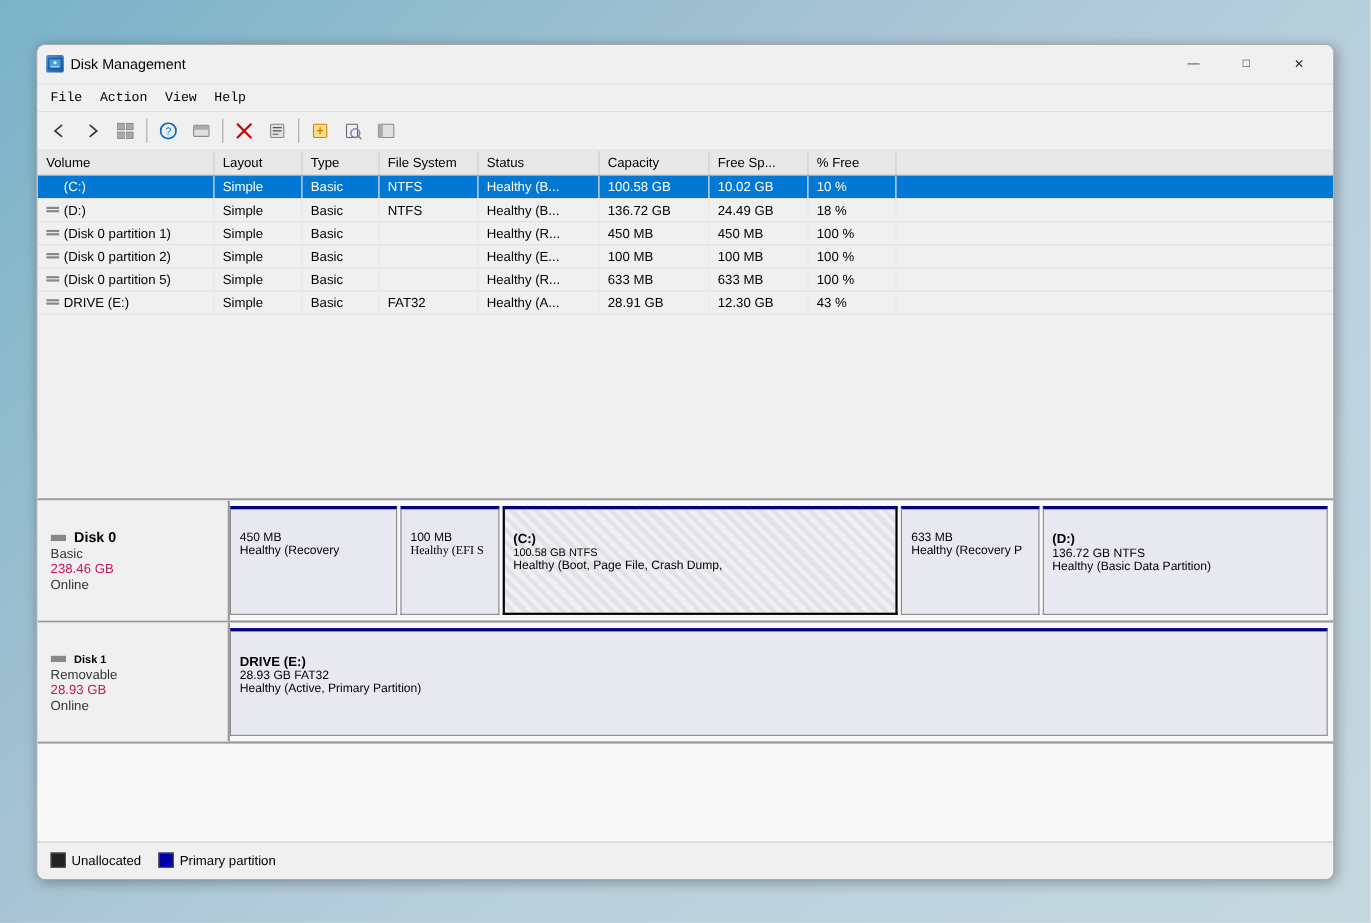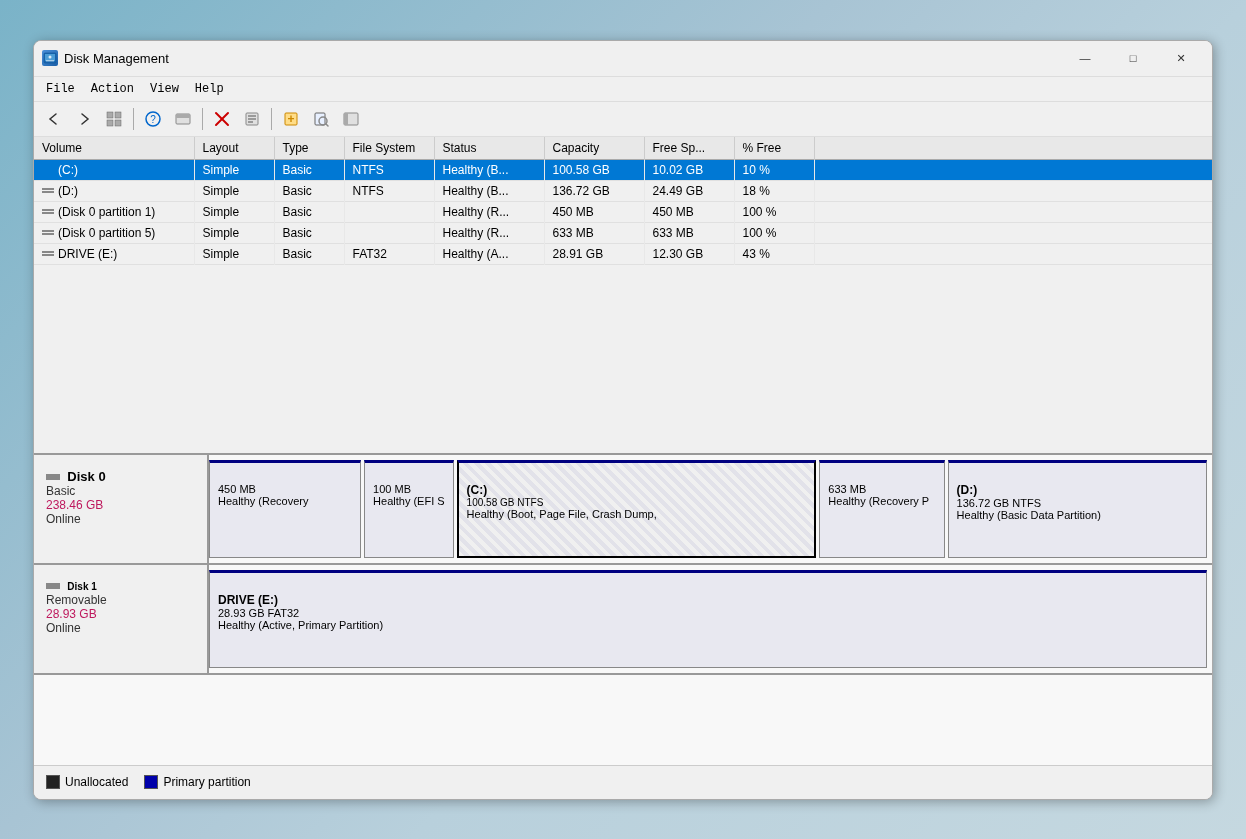--- a/index.html
+++ b/index.html
@@ -161,21 +161,21 @@
       flex-shrink: 0;
     }
     .disk-row {
       display: flex;
       border-bottom: 2px solid #999;
       min-height: 110px;
     }
     .disk-label {
       width: 175px;
       flex-shrink: 0;
-      padding: 14px 12px;
+      padding: 26px 12px;
       border-right: 2px solid #999;
       background: #f0f0f0;
       font-size: 12px;
     }
     .disk-label .disk-type { color: #333; }
     .disk-label .disk-size { color: #be185d; }
     .disk-label .disk-status { color: #333; }
     .partitions {
       flex: 1;
       display: flex;
@@ -387,20 +387,34 @@
     <td>Healthy (R...</td>
     <td>450 MB</td>
     <td>450 MB</td>
     <td>100 %</td>
     <td></td>
   </tr>
             <tr>
     <td><svg width="12" height="12" viewBox="0 0 12 12" style="margin-right:4px;vertical-align:middle">
                   <rect x="0" y="3" width="12" height="2" fill="#888"></rect>
                   <rect x="0" y="6" width="12" height="2" fill="#888"></rect>
+                </svg>(Disk 0 partition 2)</td>
+    <td>Simple</td>
+    <td>Basic</td>
+    <td></td>
+    <td>Healthy (E...</td>
+    <td>100 MB</td>
+    <td>100 MB</td>
+    <td>100 %</td>
+    <td></td>
+  </tr>
+            <tr>
+    <td><svg width="12" height="12" viewBox="0 0 12 12" style="margin-right:4px;vertical-align:middle">
+                  <rect x="0" y="3" width="12" height="2" fill="#888"></rect>
+                  <rect x="0" y="6" width="12" height="2" fill="#888"></rect>
                 </svg>(Disk 0 partition 5)</td>
     <td>Simple</td>
     <td>Basic</td>
     <td></td>
     <td>Healthy (R...</td>
     <td>633 MB</td>
     <td>633 MB</td>
     <td>100 %</td>
     <td></td>
   </tr>
@@ -436,21 +450,21 @@
     <div class="disk-size">238.46 GB</div>
     <div class="disk-status">Online</div>
   </div>
             <div class="partitions">
               <div class="partition" style="flex: 15 1 0%; position: relative; padding-top: 20px; background: rgb(232, 232, 240); border-top: 3px solid rgb(0, 0, 128);">
                 <div style="font-size:11px;">450 MB</div>
                 <div style="font-size:11px;">Healthy (Recovery</div>
               </div>
               <div class="partition" style="flex: 8 1 0%; position: relative; padding-top: 20px; background: rgb(232, 232, 240); border-top: 3px solid rgb(0, 0, 128);">
                 <div style="font-size:11px;">100 MB</div>
-                <div style="font-size:11px;">Healthy (EFI S</div>
+                <div style="font-size:11px;font-family:Liberation Serif, serif;">Healthy (EFI S</div>
               </div>
               <div class="partition selected-part hatched" style="flex: 38 1 0%; position: relative; padding-top: 20px; background: repeating-linear-gradient(45deg, transparent, transparent 4px, rgba(0, 0, 128, 0.06) 4px, rgba(0, 0, 128, 0.06) 8px) rgb(240, 240, 240); border-top: 3px solid rgb(0, 0, 128);">
                 <div style="font-weight:bold;font-size:12px;">(C:)</div>
                 <div style="font-size:10px;">100.58 GB NTFS</div>
                 <div style="font-size:11px;">Healthy (Boot, Page File, Crash Dump,</div>
               </div>
               <div class="partition" style="flex: 12 1 0%; position: relative; padding-top: 20px; background: rgb(232, 232, 240); border-top: 3px solid rgb(0, 0, 128);">
                 <div style="font-size:11px;">633 MB</div>
                 <div style="font-size:11px;">Healthy (Recovery P</div>
               </div>

